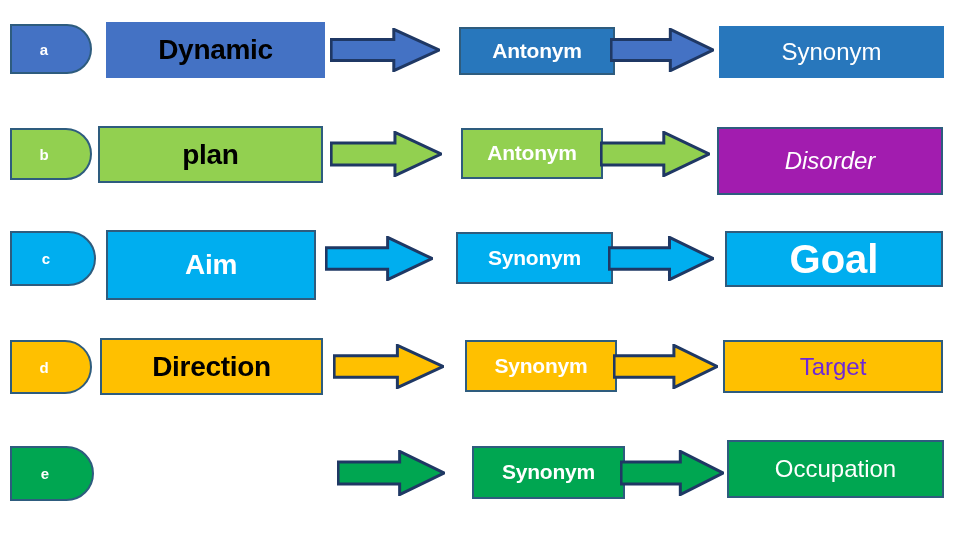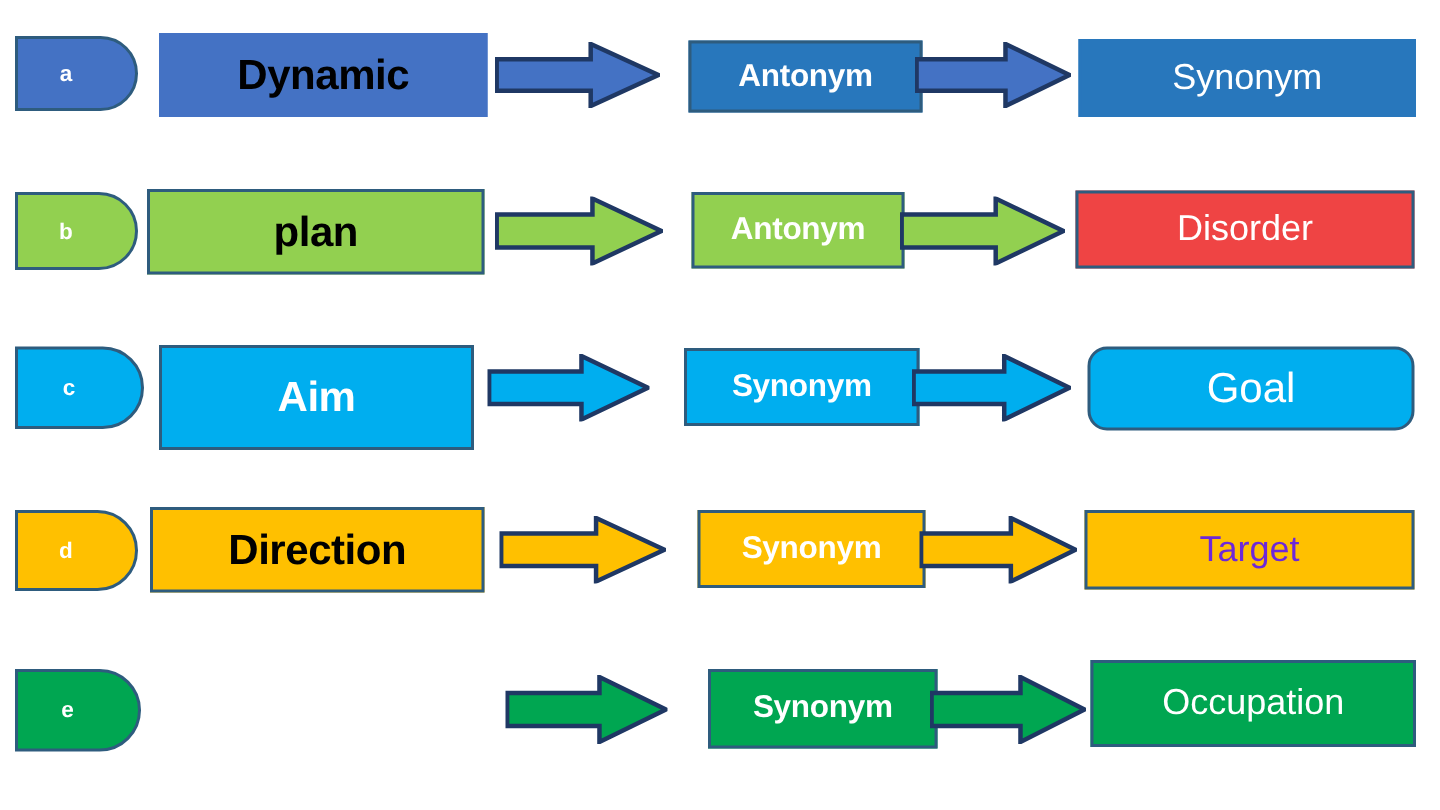--- a/index.html
+++ b/index.html
@@ -69,23 +69,22 @@
     letter-spacing: -0.2px;
     margin-left: 15px;
   }
 
   .result {
     color: #ffffff;
     font-weight: normal;
     font-size: 24px;
   }
   .result.big {
-    font-size: 28px;
-    font-weight: normal;
-    border-radius: 13px;
+    font-size: 40px;
+    font-weight: bold;
   }
 
   
   .arrow {
     position: absolute;
   }
   .arrow svg {
     display: block;
     width: 100%;
     height: 100%;
@@ -118,21 +117,21 @@
         <svg viewBox="0 0 100 100" preserveAspectRatio="none">
           <polygon points="1,26 58,26 58,3 99,50 58,97 58,74 1,74" fill="#92D050" stroke="#1F3864" stroke-width="3" stroke-linejoin="miter" vector-effect="non-scaling-stroke"></polygon>
         </svg>
       </div>
       <div class="box rel" style="background: rgb(146, 208, 80); color: rgb(255, 255, 255); border: 2px solid rgb(46, 92, 126); left: 446px; top: 128px; width: 142px; height: 51px;">Antonym</div>
       <div class="arrow" style="left: 600px; top: 131px; width: 110px; height: 46px;">
         <svg viewBox="0 0 100 100" preserveAspectRatio="none">
           <polygon points="1,26 58,26 58,3 99,50 58,97 58,74 1,74" fill="#92D050" stroke="#1F3864" stroke-width="3" stroke-linejoin="miter" vector-effect="non-scaling-stroke"></polygon>
         </svg>
       </div>
-      <div class="box result" style="background: #ef4444; color: rgb(255, 255, 255); border: 2px solid rgb(46, 92, 126); left: 717px; top: 127px; width: 226px; height: 52px;">Disorder</div>
+      <div class="box result" style="background: #a21caf; color: rgb(255, 255, 255); border: 2px solid rgb(46, 92, 126); left: 717px; top: 127px; width: 226px; height: 68px; font-style: italic;">Disorder</div>
     </div>
     <div class="row" style="top: 0px; height: 540px;">
       <div class="badge" style="background: rgb(0, 174, 239); border: 2px solid rgb(46, 92, 126); left: 10px; top: 231px; width: 86px; height: 55px;">c</div>
       <div class="box term" style="background: rgb(0, 174, 239); color: rgb(255, 255, 255); border: 2px solid rgb(46, 92, 126); left: 106px; top: 230px; width: 210px; height: 70px;">Aim</div>
       <div class="arrow" style="left: 325px; top: 236px; width: 108px; height: 45px;">
         <svg viewBox="0 0 100 100" preserveAspectRatio="none">
           <polygon points="1,26 58,26 58,3 99,50 58,97 58,74 1,74" fill="#00AEEF" stroke="#1F3864" stroke-width="3" stroke-linejoin="miter" vector-effect="non-scaling-stroke"></polygon>
         </svg>
       </div>
       <div class="box rel" style="background: rgb(0, 174, 239); color: rgb(255, 255, 255); border: 2px solid rgb(46, 92, 126); left: 441px; top: 232px; width: 157px; height: 52px;">Synonym</div>

